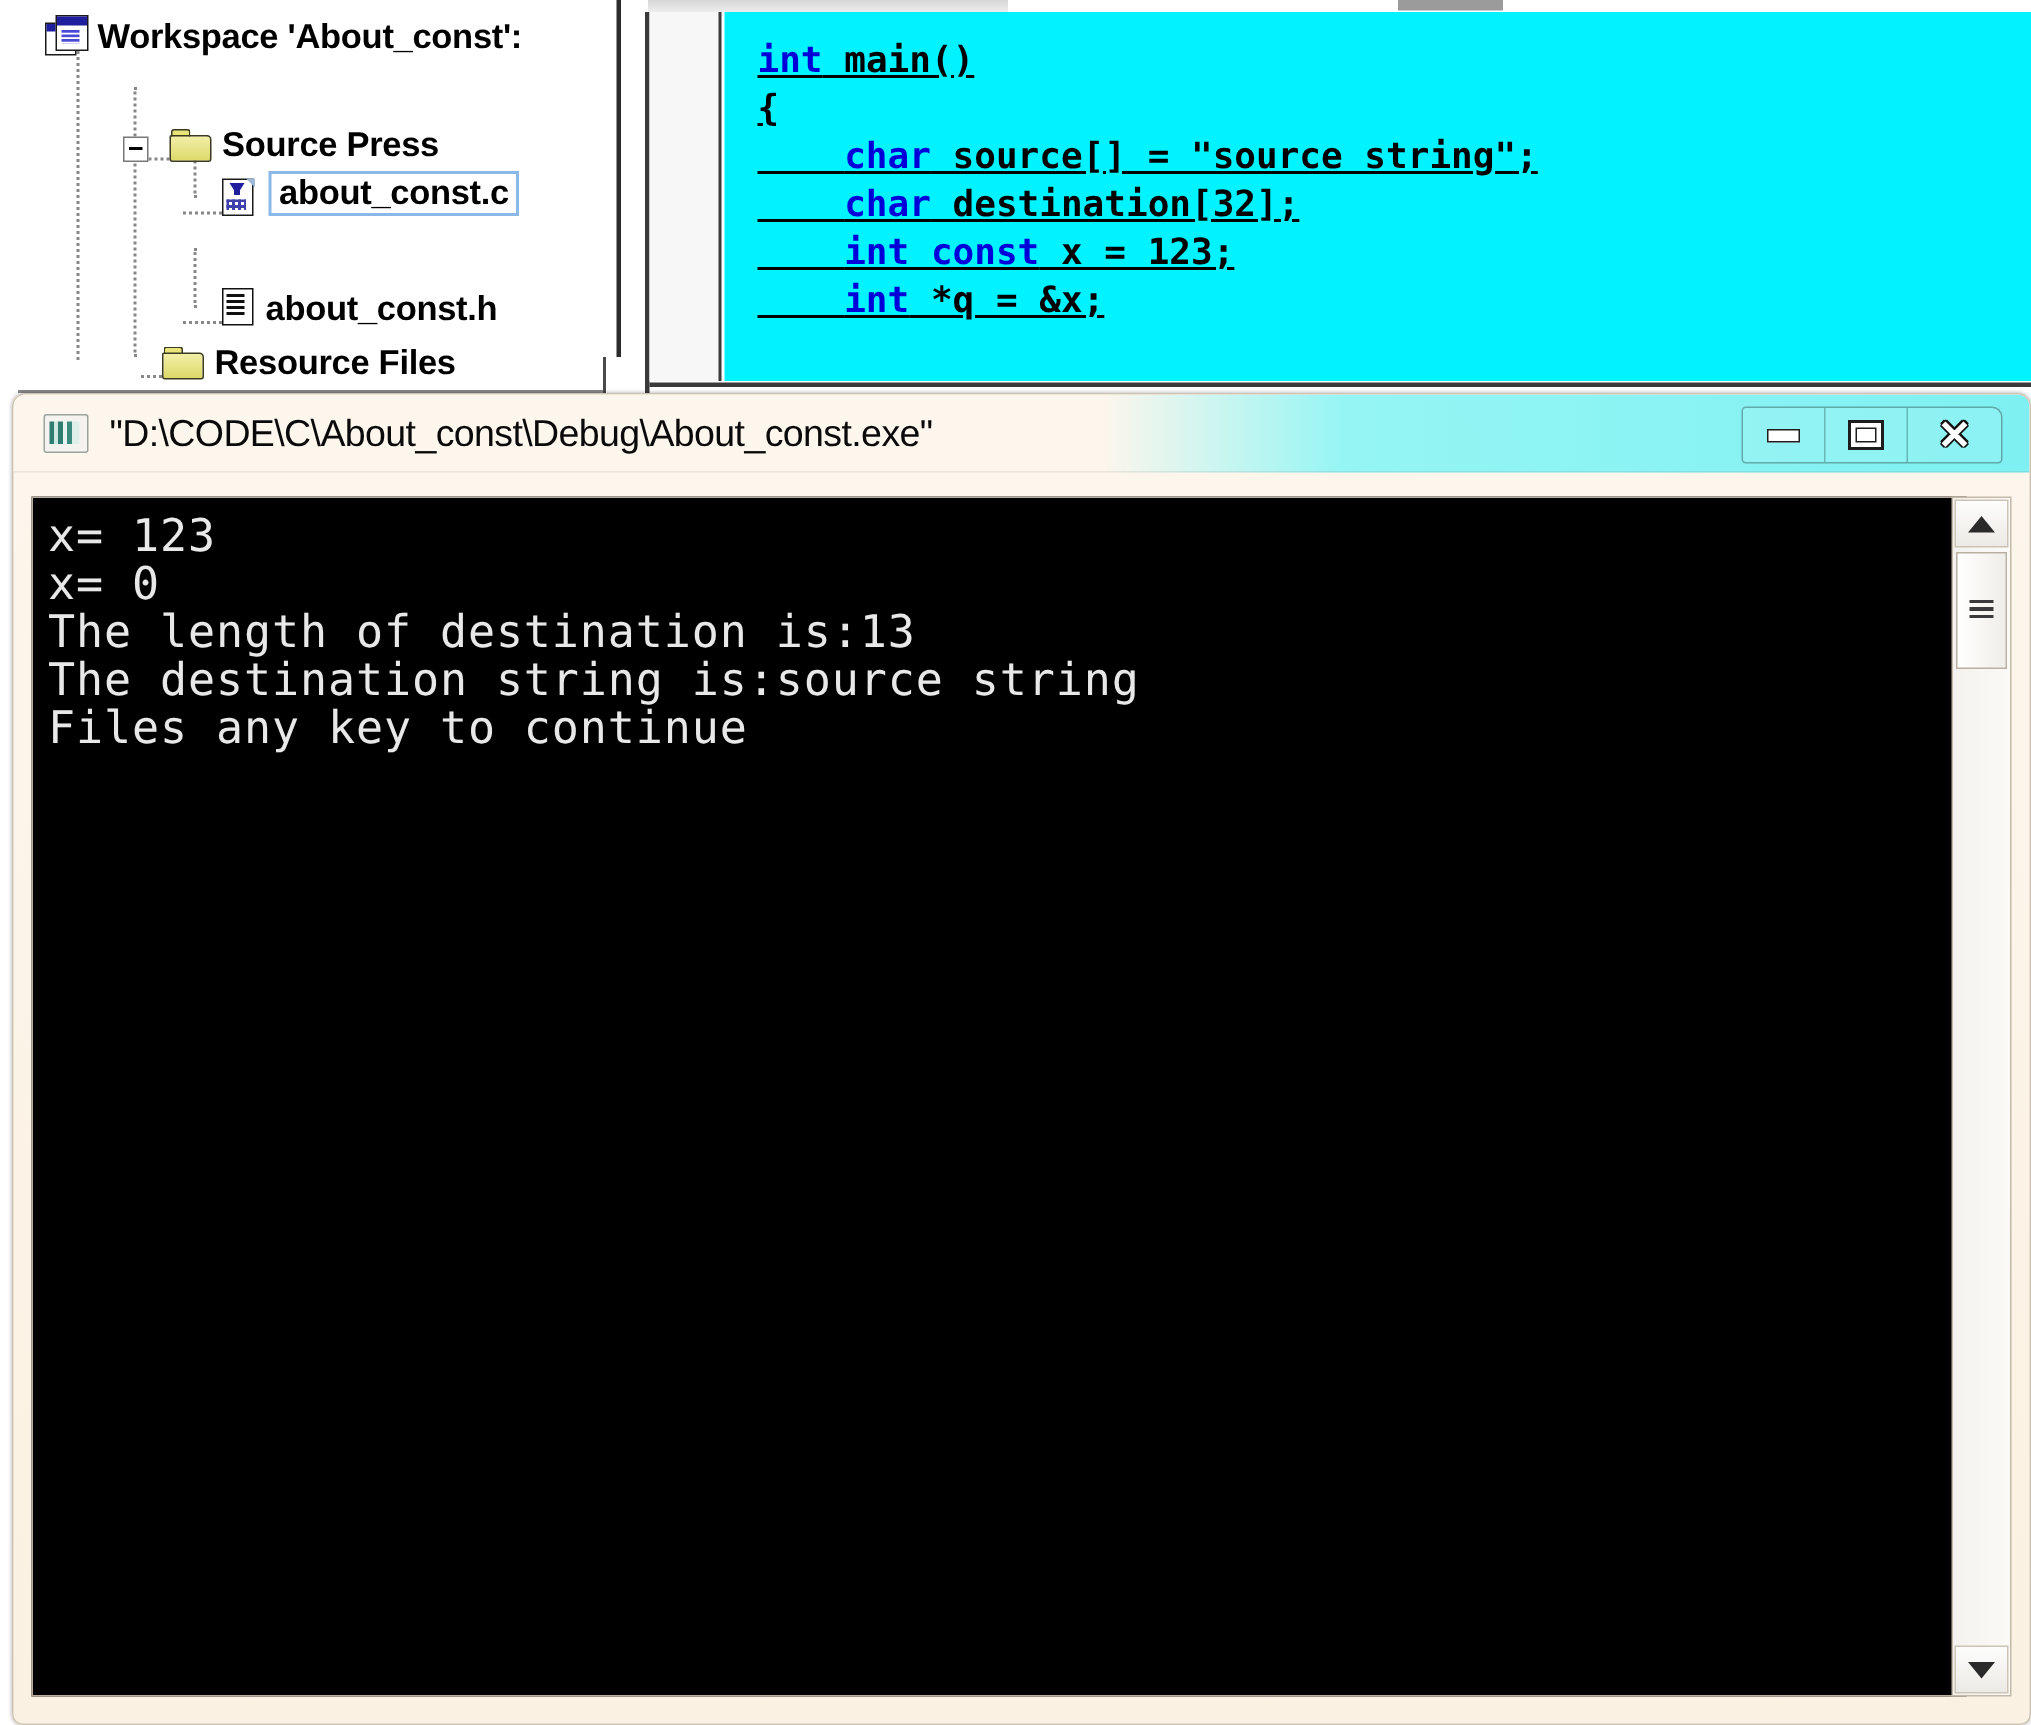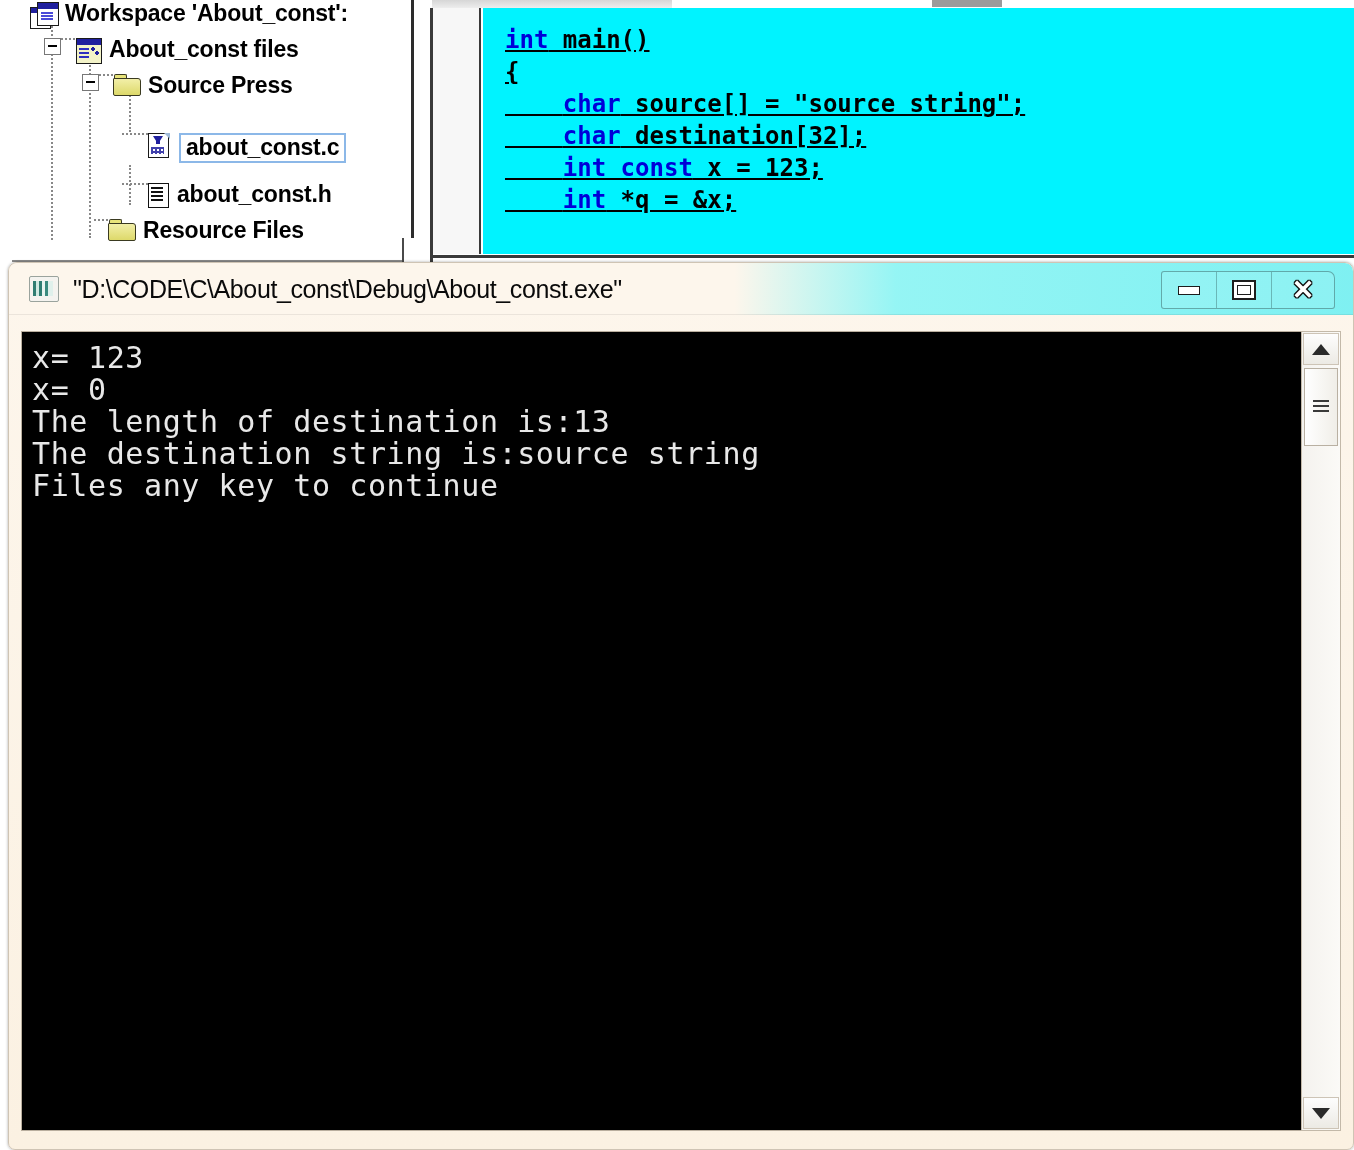--- a/index.html
+++ b/index.html
@@ -41,21 +41,21 @@
     position: absolute;
     left: 0; top: 0;
     width: 396px; height: 258px;
     background: #ffffff;
     overflow: hidden;
   }
 
   .tree-row {
     position: absolute;
     display: flex;
-    align-items: flex-start;
+    align-items: flex-end;
     height: 34px;
     white-space: nowrap;
   }
   .tree-label {
     font-family: "Liberation Sans", sans-serif;
     font-size: 23px;
     font-weight: bold;
     color: #000000;
     letter-spacing: -0.2px;
     line-height: 1;
@@ -443,42 +443,32 @@
         <div class="dotline-v" style="left:117px; top:165px; height:40px;"></div>
 
         <div class="tree-row" style="left:18px; top:2px;">
           <span class="icon ico-workspace">
             <span class="sh"></span>
               <span class="fr"></span>
           </span>
           <span class="tree-label">Workspace 'About_const':</span>
         </div>
 
-        <div class="tree-row" style="left:32px; top:38px;">
-          <span class="expander"></span>
-          <span class="dotline-h"></span>
-          <span class="icon ico-project">
-            <span class="bx"></span>
-              <span class="bars"></span>
-              <span class="dots"></span>
-          </span>
-          <span class="tree-label">About_const files</span>
-        </div>
 
         <div class="tree-row" style="left:70px; top:74px;">
           <span class="expander"></span>
           <span class="dotline-h"></span>
           <span class="icon ico-folder">
             <span class="tab"></span>
               <span class="body"></span>
           </span>
           <span class="tree-label">Source Press</span>
         </div>
 
-        <div class="tree-row" style="left:110px; top:110px;margin-top:23px;">
+        <div class="tree-row" style="left:110px; top:110px;">
           <span class="dotline-h" style="width:26px;"></span>
           <span class="icon ico-csrc">
             <span class="pg"></span>
               <span class="corner"></span>
               <span class="arrow"></span>
               <span class="grid"></span>
           </span>
           <span class="tree-label sel">about_const.c</span>
         </div>
 

